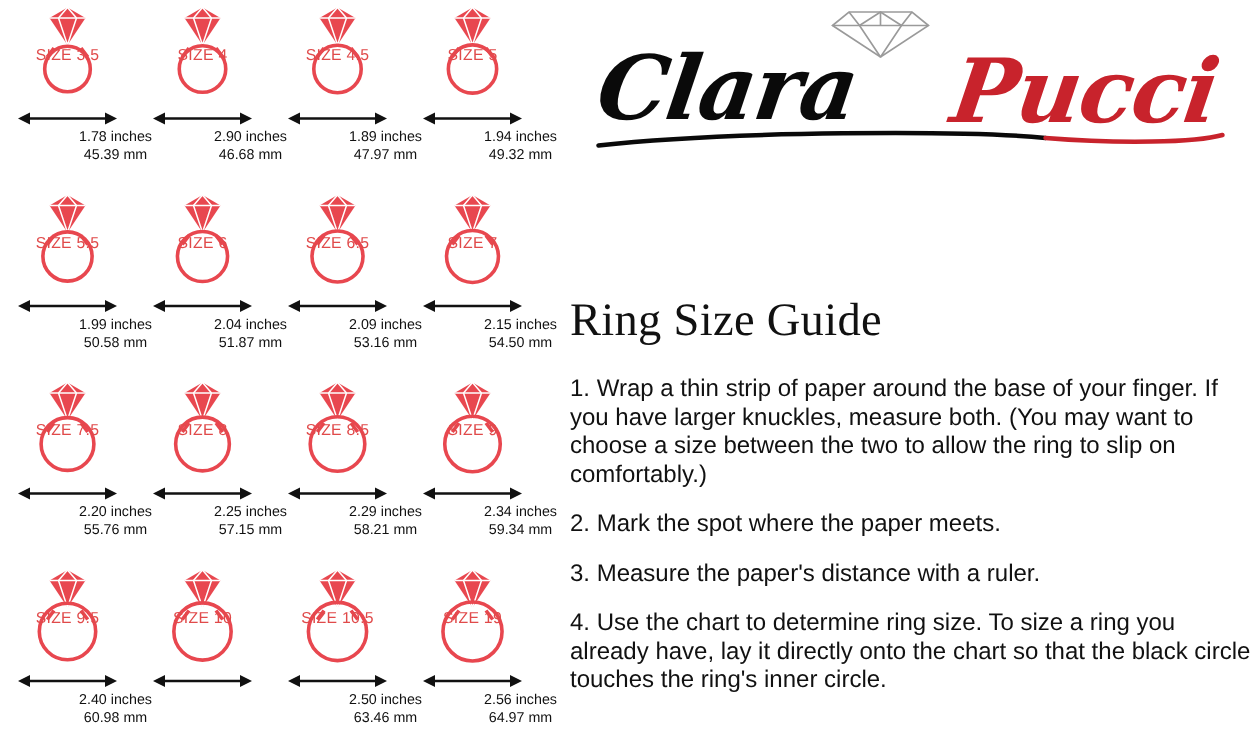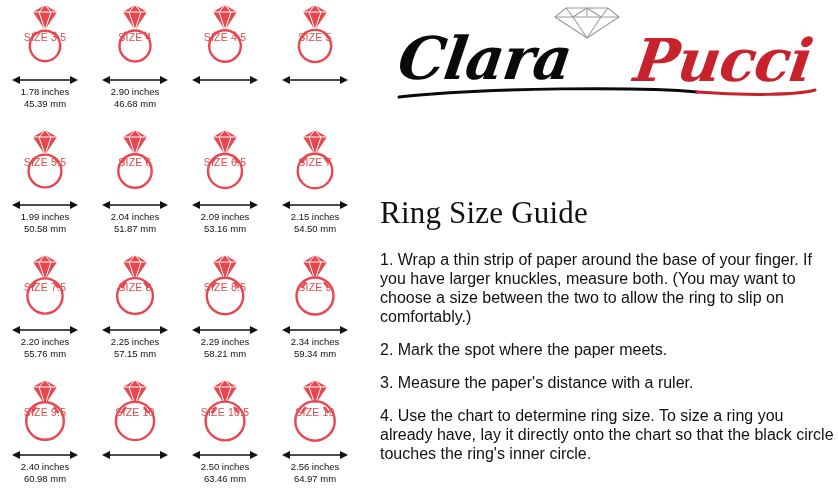--- a/index.html
+++ b/index.html
@@ -68,20 +68,21 @@
   }
   .measure {
     position: absolute;
     left: 0;
     top: 86px;
     width: 90px;
     text-align: center;
     font-size: 9.5px;
     line-height: 11.5px;
     color: #111;
+    padding-left: 32px;
   }
 
   
   .right {
     position: absolute;
     left: 372px;
     top: 0;
     width: 467px;
     height: 501px;
   }
@@ -213,38 +214,46 @@
               <circle cx="39" cy="44" r="15.8" fill="none" stroke="#e8474f" stroke-width="2.4"></circle>
               <path d="M30 30 L25.5 36 M48 30 L52.5 36" stroke="#e8474f" stroke-width="2.4" fill="none"></path>
             </g>
           </svg></div>
         <div class="ring-size-label">SIZE 4.5</div>
         <div class="arrow-wrap"><svg viewBox="0 0 70 12" width="70" height="12" aria-hidden="true">
             <line x1="8" y1="6" x2="62" y2="6" stroke="#111" stroke-width="1.6"></line>
             <polygon points="2,6 10,2 10,10" fill="#111"></polygon>
             <polygon points="68,6 60,2 60,10" fill="#111"></polygon>
           </svg></div>
+        <div class="measure">
+          <div>1.89 inches</div>
+          <div>47.97 mm</div>
+        </div>
       </div>
       <div class="ring-cell">
         <div class="ring-art"><svg viewBox="0 0 78 70" width="78" height="70" aria-hidden="true">
             <g>
               <path d="M39 3 L27 10 L39 28 L51 10 Z" fill="#e8474f"></path>
               <path d="M27 10 L51 10" stroke="#ffffff" stroke-width="1"></path>
               <path d="M33 10 L39 3 L45 10" stroke="#ffffff" stroke-width="1" fill="none"></path>
               <path d="M33 10 L39 28 L45 10" stroke="#ffffff" stroke-width="1" fill="none"></path>
               <circle cx="39" cy="44" r="16.1" fill="none" stroke="#e8474f" stroke-width="2.4"></circle>
               <path d="M30 30 L25.5 36 M48 30 L52.5 36" stroke="#e8474f" stroke-width="2.4" fill="none"></path>
             </g>
           </svg></div>
         <div class="ring-size-label">SIZE 5</div>
         <div class="arrow-wrap"><svg viewBox="0 0 70 12" width="70" height="12" aria-hidden="true">
             <line x1="8" y1="6" x2="62" y2="6" stroke="#111" stroke-width="1.6"></line>
             <polygon points="2,6 10,2 10,10" fill="#111"></polygon>
             <polygon points="68,6 60,2 60,10" fill="#111"></polygon>
           </svg></div>
+        <div class="measure">
+          <div>1.94 inches</div>
+          <div>49.32 mm</div>
+        </div>
       </div>
       <div class="ring-cell">
         <div class="ring-art"><svg viewBox="0 0 78 70" width="78" height="70" aria-hidden="true">
             <g>
               <path d="M39 3 L27 10 L39 28 L51 10 Z" fill="#e8474f"></path>
               <path d="M27 10 L51 10" stroke="#ffffff" stroke-width="1"></path>
               <path d="M33 10 L39 3 L45 10" stroke="#ffffff" stroke-width="1" fill="none"></path>
               <path d="M33 10 L39 28 L45 10" stroke="#ffffff" stroke-width="1" fill="none"></path>
               <circle cx="39" cy="44" r="16.4" fill="none" stroke="#e8474f" stroke-width="2.4"></circle>
               <path d="M30 30 L25.5 36 M48 30 L52.5 36" stroke="#e8474f" stroke-width="2.4" fill="none"></path>

